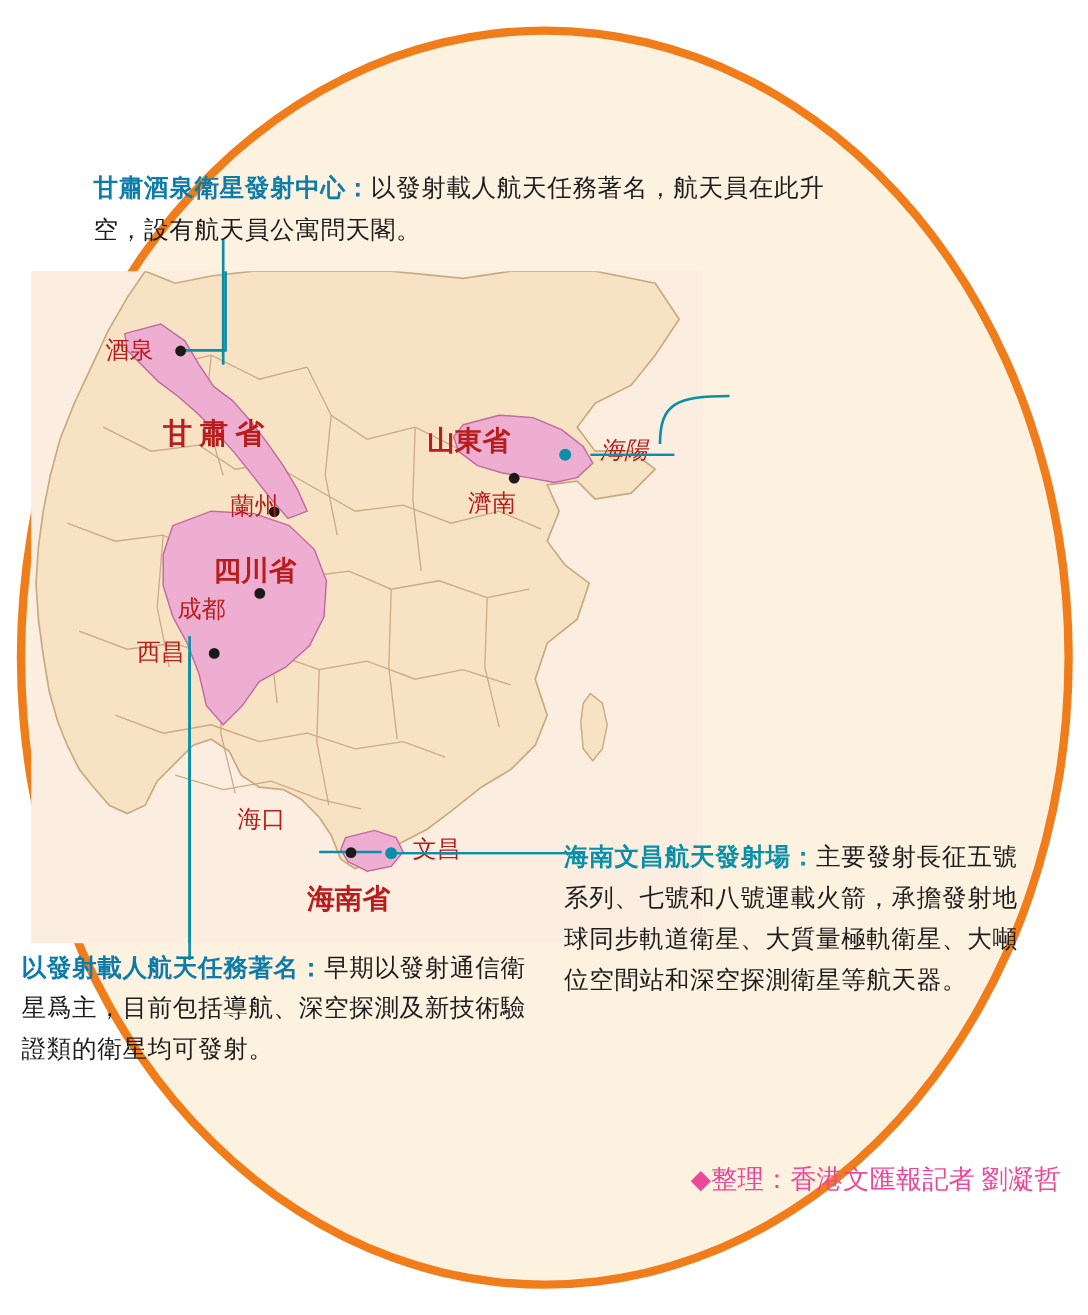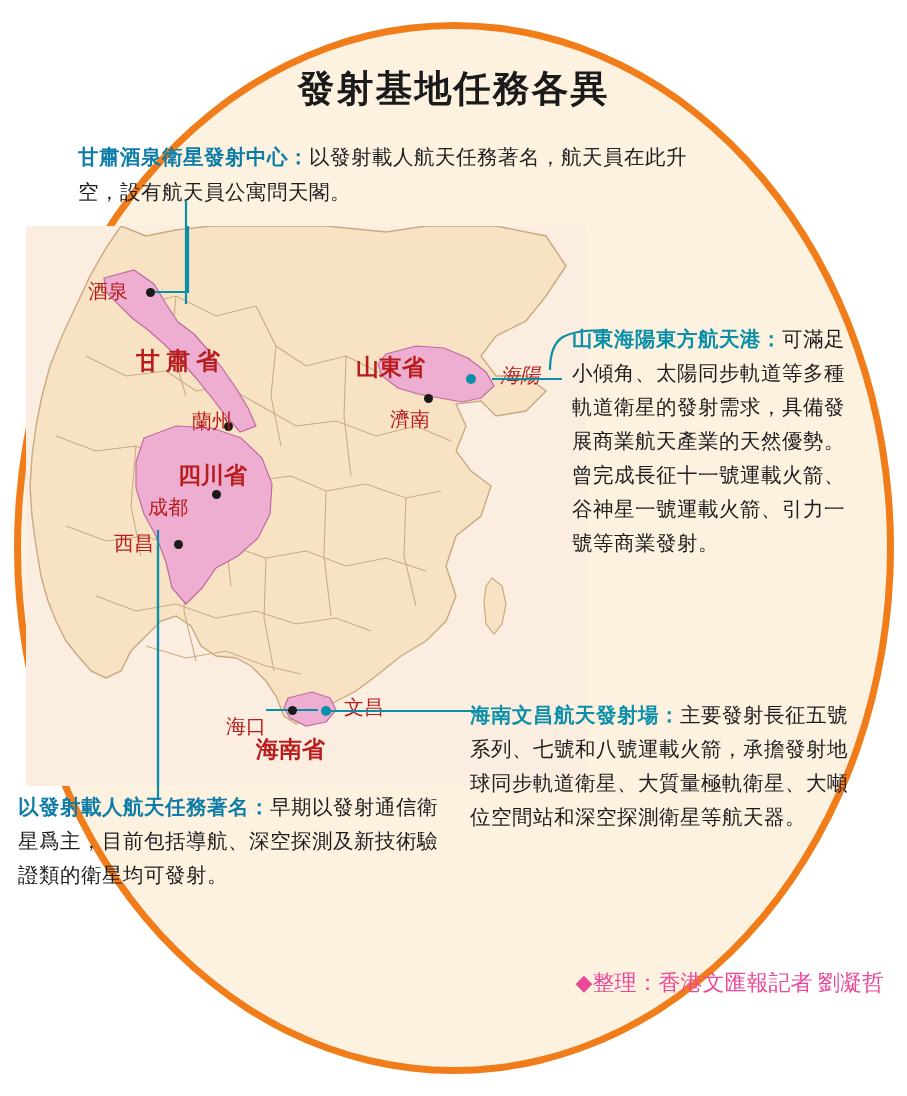--- a/index.html
+++ b/index.html
@@ -98,21 +98,20 @@
   .leader{position:absolute;background:#0b8fa8;}
 </style>
 </head>
 <body>
 
 <div id="infographic">
 
   <div class="ellipse-outer"></div>
   <div class="ellipse-inner"></div>
 
-  <div class="title">發射基地任務各異</div>
 
   <div class="txt block-jiuquan">
     <span class="hl-blue">甘肅酒泉衛星發射中心：</span><span>以發射載人航天任務著名，航天員在此升空，設有航天員公寓問天閣。</span>
   </div>
 
   <div class="map-wrap">
     <div class="map-bg"></div>
 
     <svg class="map" width="560" height="560" viewBox="0 0 560 560">
 
@@ -181,43 +180,40 @@
 
     <div class="mlabel" style="left:62px;top:52px;">酒泉</div>
     <div class="mlabel big" style="left:110px;top:90px;margin-top:29px;">甘 肅 省</div>
     <div class="mlabel" style="left:166px;top:182px;">蘭州</div>
     <div class="mlabel prov" style="left:152px;top:234px;">四川省</div>
     <div class="mlabel" style="left:122px;top:268px;">成都</div>
     <div class="mlabel" style="left:88px;top:304px;">西昌</div>
     <div class="mlabel prov" style="left:330px;top:126px;">山東省</div>
     <div class="mlabel" style="left:364px;top:180px;">濟南</div>
     <div class="mlabel" style="left:474px;top:136px;font-style:italic;">海陽</div>
-    <div class="mlabel" style="left:172px;top:487px;margin-left:28px;">海口</div>
+    <div class="mlabel" style="left:172px;top:443px;">海口</div>
     <div class="mlabel" style="left:318px;top:468px;">文昌</div>
     <div class="mlabel prov" style="left:230px;top:508px;text-align:center;">海南省</div>
 
     <div class="leader" style="left:466px;top:152px;width:70px;height:2px;"></div>
     <div class="leader" style="left:300px;top:484px;width:160px;height:2px;"></div>
   </div>
 
   <svg style="position:absolute;left:548px;top:316px;width:70px;height:60px;">
     <path d="M2,54 C2,20 16,14 60,14" stroke="#0b8fa8" stroke-width="2.2" fill="none"></path>
   </svg>
 
   <svg style="position:absolute;left:140px;top:530px;width:40px;height:280px;">
     <path d="M18,0 L18,270" stroke="#0b8fa8" stroke-width="2.2" fill="none"></path>
   </svg>
 
   <svg style="position:absolute;left:176px;top:200px;width:40px;height:110px;">
     <path d="M10,104 L10,0" stroke="#0b8fa8" stroke-width="2.2" fill="none"></path>
   </svg>
 
-  <div class="txt block-haiyang">
-    <span class="hl-teal">山東海陽東方航天港：</span><span>可滿足小傾角、太陽同步軌道等多種軌道衛星的發射需求，具備發展商業航天產業的天然優勢。曾完成長征十一號運載火箭、谷神星一號運載火箭、引力一號等商業發射。</span>
-  </div>
 
   <div class="txt block-wenchang">
     <span class="hl-teal">海南文昌航天發射場：</span><span>主要發射長征五號系列、七號和八號運載火箭，承擔發射地球同步軌道衛星、大質量極軌衛星、大噸位空間站和深空探測衛星等航天器。</span>
   </div>
 
   <div class="txt block-xichang">
     <span class="hl-blue">以發射載人航天任務著名：</span><span>早期以發射通信衛星爲主，目前包括導航、深空探測及新技術驗證類的衛星均可發射。</span>
   </div>
 
   <div class="credit">◆整理：香港文匯報記者 劉凝哲</div>

